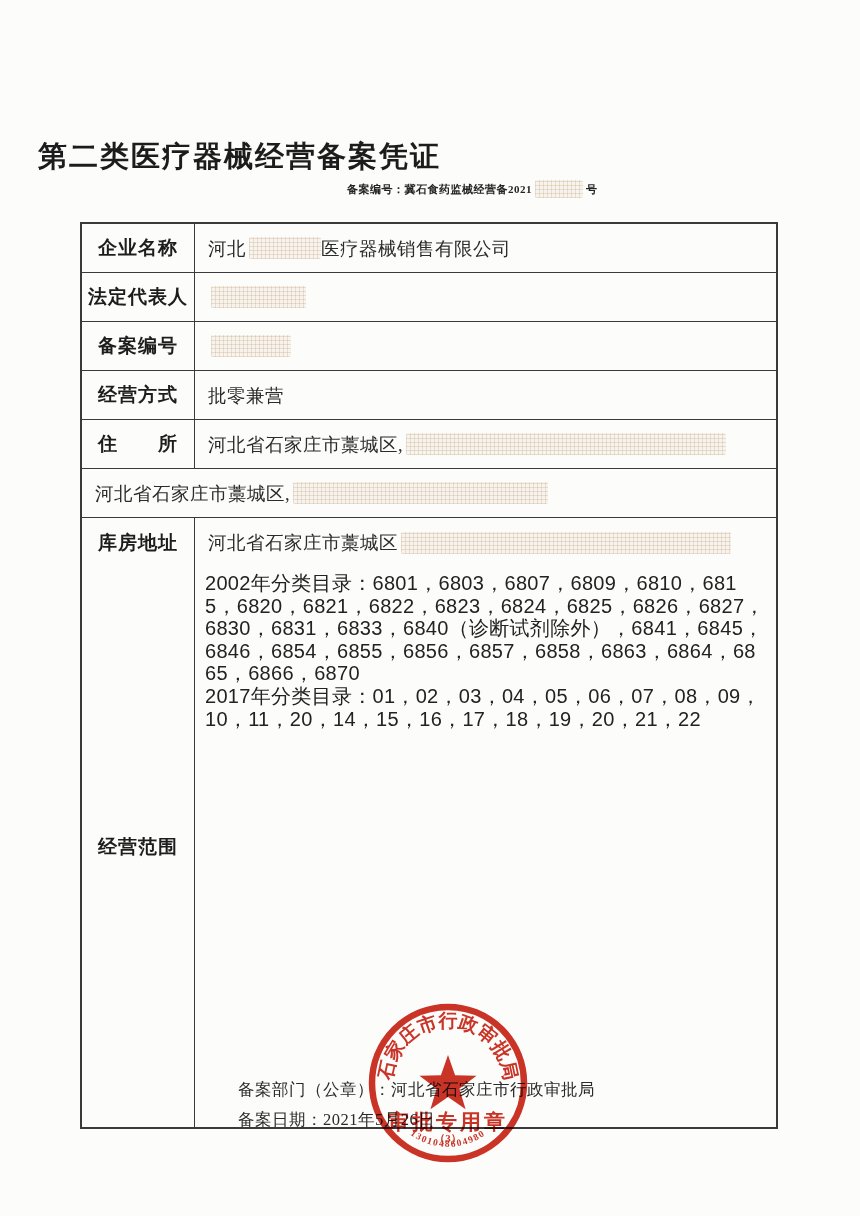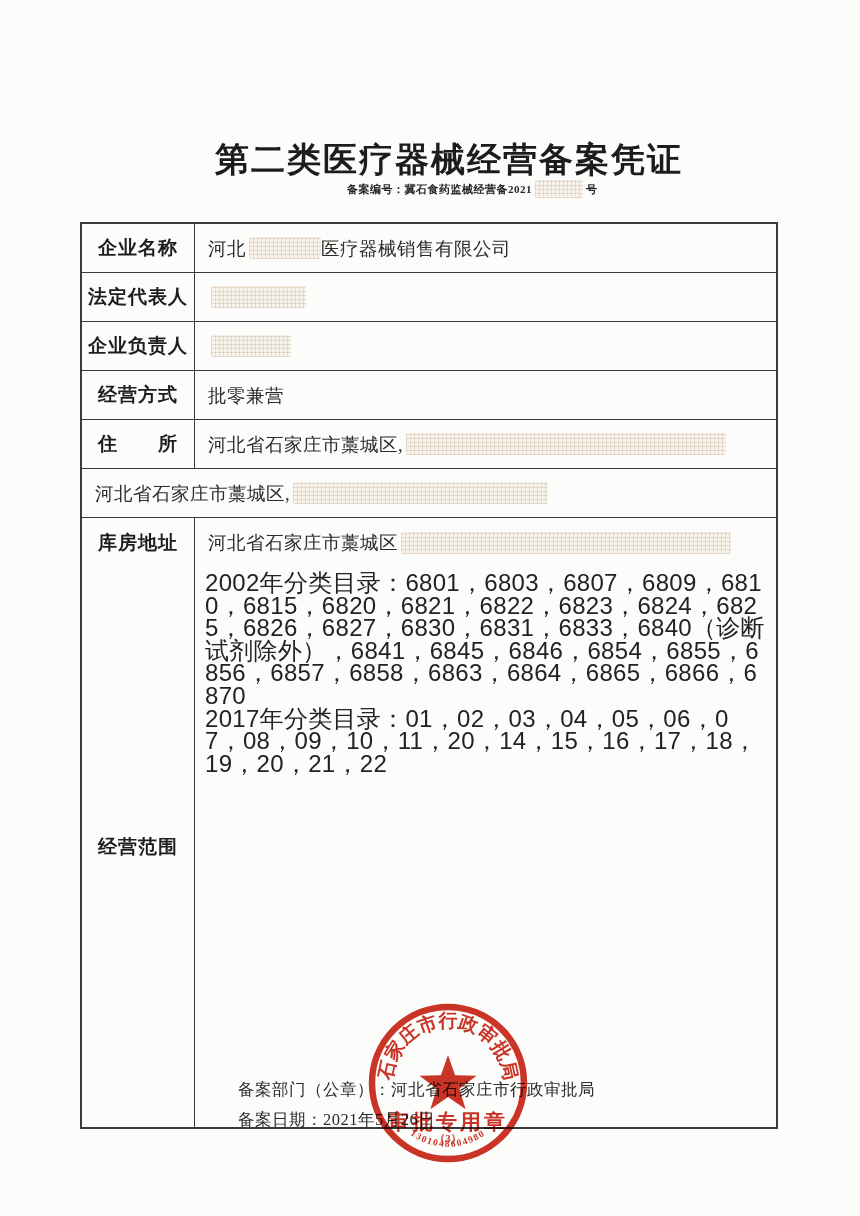--- a/index.html
+++ b/index.html
@@ -8,22 +8,22 @@
     width:860px;height:1216px;
     margin:0 auto;
     background:#fcfcfb;
     overflow:hidden;
     font-family:"Liberation Serif","DejaVu Serif",serif;
     color:#1f1f1f;
   }
   
   .doc-title{
     position:absolute;top:137px;left:0;right:0;
-    text-align:center;
-    font-size:34px;font-weight:700;letter-spacing:2px;
+    text-align:left;
+    font-size:29px;font-weight:700;letter-spacing:2px;
     color:#1c1c1c;
     margin-left:38px;
   }
   .record-line{
     position:absolute;top:180px;left:347px;
     display:flex;align-items:center;
     font-size:11px;font-weight:700;letter-spacing:0.5px;
     color:#242424;
   }
   
@@ -68,21 +68,21 @@
     color:#2b2b2b;
     letter-spacing:0.5px;
   }
   .tvalue .redact{margin-left:3px;}
   
   .trow.scope-row{height:560px;}
   .scope-value{
     flex:1;
     padding:5px 10px 0 10px;
     font-family:"Liberation Sans","DejaVu Sans",sans-serif;
-    font-size:24px;
+    font-size:20px;
     line-height:22.6px;
     letter-spacing:0.3px;
     color:#222;
     word-break:break-all;
   }
   .scope-line{margin:0;}
   
   .footer-line{
     position:absolute;left:238px;
     font-size:16.5px;
@@ -129,21 +129,21 @@
     <div class="trow">
       <div class="tlabel">法定代表人</div>
       <div class="tvalue">
         <span class="vprefix"></span>
         <span class="redact" style="width: 95px;"></span>
         <span class="vsuffix"></span>
       </div>
     </div>
 
     <div class="trow">
-      <div class="tlabel">企业负责人</div>
+      <div class="tlabel">备案编号</div>
       <div class="tvalue">
         <span class="vprefix"></span>
         <span class="redact" style="width: 80px;"></span>
         <span class="vsuffix"></span>
       </div>
     </div>
 
     <div class="trow">
       <div class="tlabel">经营方式</div>
       <div class="tvalue">

